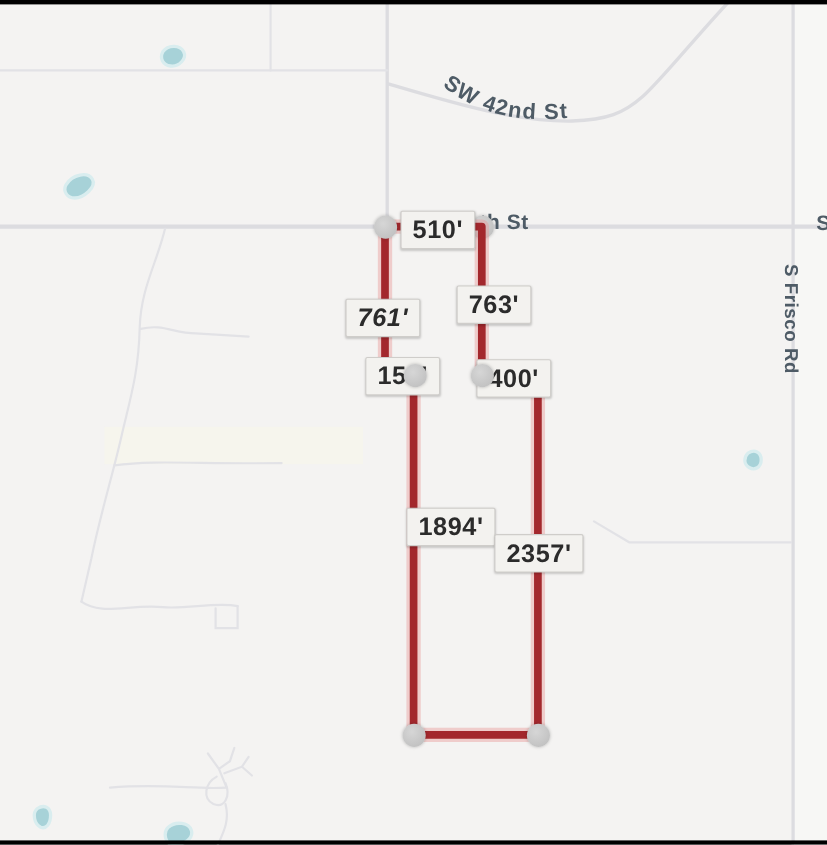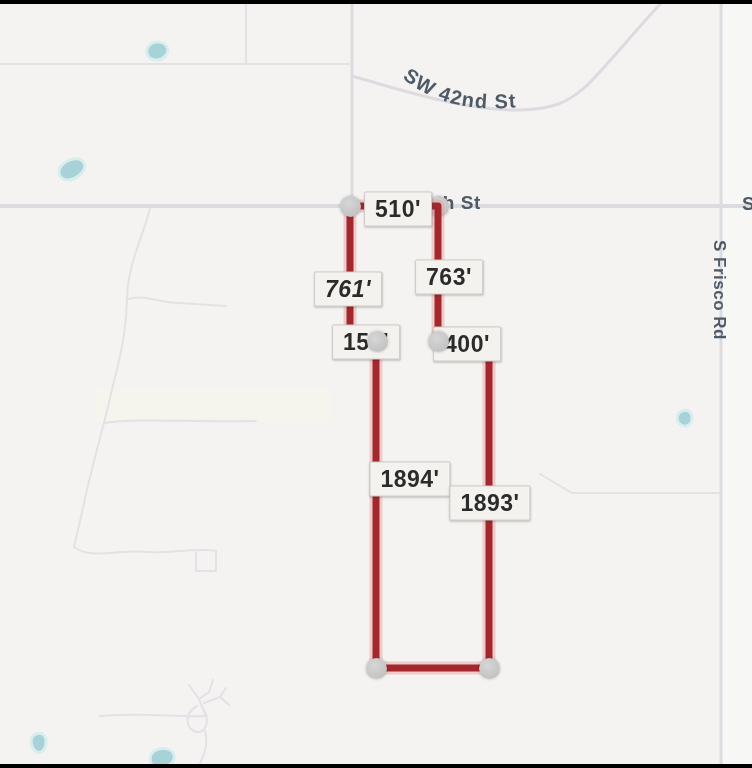--- a/index.html
+++ b/index.html
@@ -100,21 +100,21 @@
     <path d="M350,206 H438 M350,206 V340 M438,206 V340 M350,340 H377 M438,340 H489 M376,340 V668 M489,340 V668 M376,668 H489" stroke="rgba(232,150,150,0.42)" stroke-width="13" fill="none" stroke-linecap="round"></path>
     <path d="M350,206 H438 M350,206 V340 M438,206 V340 M350,340 H377 M438,340 H489 M376,340 V668 M489,340 V668 M376,668 H489" stroke="#a3282d" stroke-width="7" fill="none" stroke-linecap="round"></path>
   </svg>
 
   <div class="mlabel" style="left:398px;top:209px;">510'</div>
   <div class="mlabel" style="left:348px;top:289px;font-style:italic;">761'</div>
   <div class="mlabel" style="left:449px;top:277px;">763'</div>
   <div class="mlabel" style="left:366px;top:342px;">150'</div>
   <div class="mlabel" style="left:467px;top:344px;">400'</div>
   <div class="mlabel" style="left:376px;top:479px;margin-left:34px;">1894'</div>
-  <div class="mlabel" style="left:490px;top:503px;">1893'</div>
+  <div class="mlabel" style="left:490px;top:503px;">2357'</div>
 
   <div class="dot" style="left:339.5px;top:195.5px;"></div>
   <div class="dot" style="left:366.5px;top:330.5px;"></div>
   <div class="dot" style="left:427.5px;top:330.5px;"></div>
   <div class="dot" style="left:365.5px;top:657.5px;"></div>
   <div class="dot" style="left:478.5px;top:657.5px;"></div>
 
   <div class="bar top"></div>
   <div class="bar bottom"></div>
 </div>

